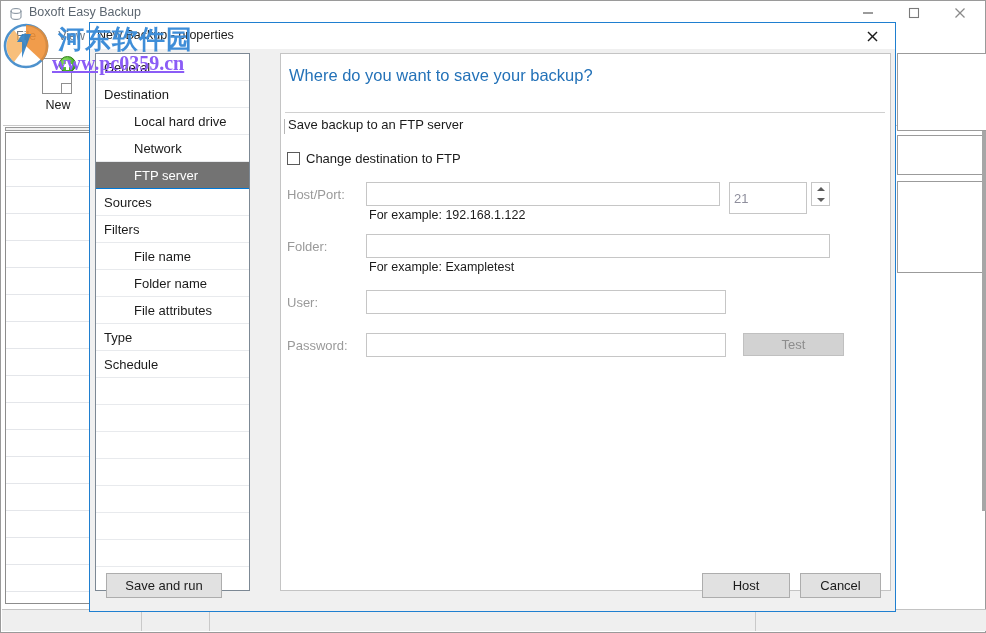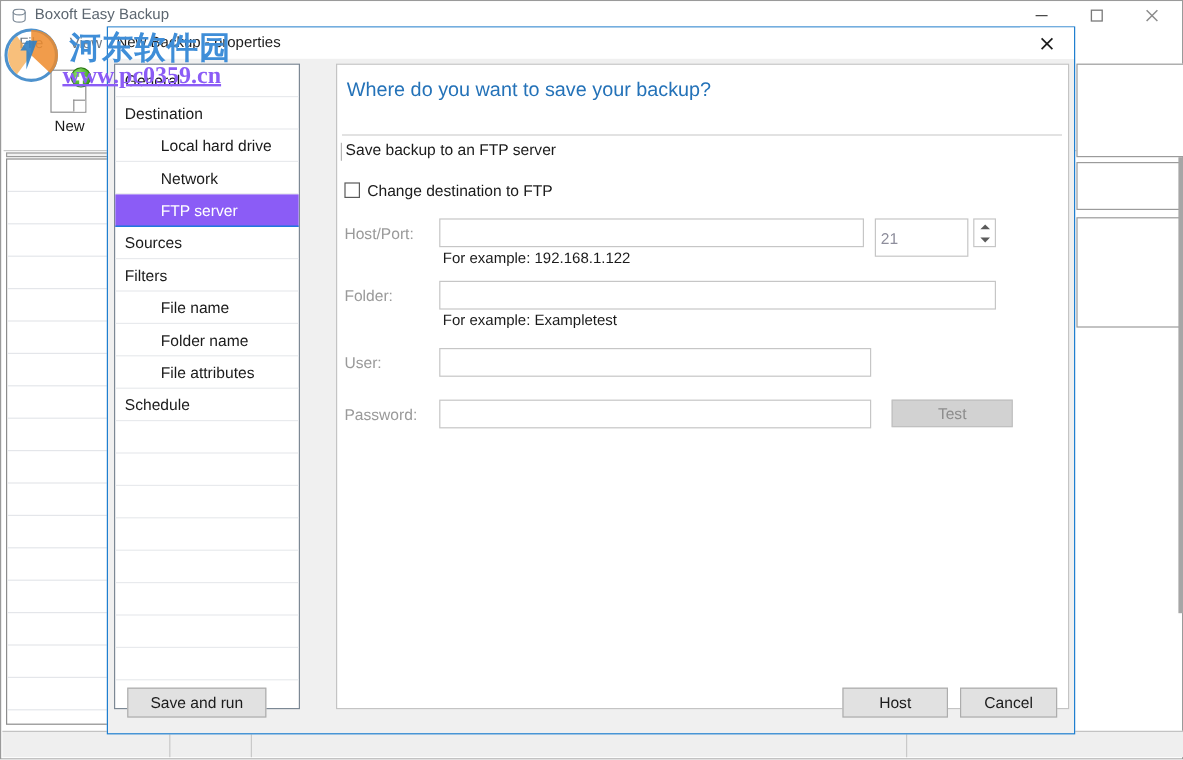--- a/index.html
+++ b/index.html
@@ -276,21 +276,21 @@
     align-items: center;
     border-bottom: 1px solid #e8eaed;
     box-sizing: border-box;
     font-size: 13px;
     color: #1b1b1b;
     white-space: nowrap;
   }
   .tree-row.level0 { padding-left: 8px; }
   .tree-row.level1 { padding-left: 38px; }
   .tree-row.selected {
-    background: #8b5cf6;
+    background: #737373;
     color: #ffffff;
     border-bottom-color: #0078d7;
   }
   .tree-row.empty { border-bottom: 1px solid #e8eaed; }
 
   
   .dlg-content {
     position: absolute;
     left: 190px; top: 30px;
     width: 611px; height: 538px;
@@ -561,20 +561,21 @@
       <div class="tree-row level0">General</div>
       <div class="tree-row level0">Destination</div>
       <div class="tree-row level1">Local hard drive</div>
       <div class="tree-row level1">Network</div>
       <div class="tree-row level1 selected">FTP server</div>
       <div class="tree-row level0">Sources</div>
       <div class="tree-row level0">Filters</div>
       <div class="tree-row level1">File name</div>
       <div class="tree-row level1">Folder name</div>
       <div class="tree-row level1">File attributes</div>
+      <div class="tree-row level0">Type</div>
       <div class="tree-row level0">Schedule</div>
       <div class="tree-row empty"></div>
       <div class="tree-row empty"></div>
       <div class="tree-row empty"></div>
       <div class="tree-row empty"></div>
       <div class="tree-row empty"></div>
       <div class="tree-row empty"></div>
       <div class="tree-row empty"></div>
       <div class="tree-row empty"></div>
     </div>

